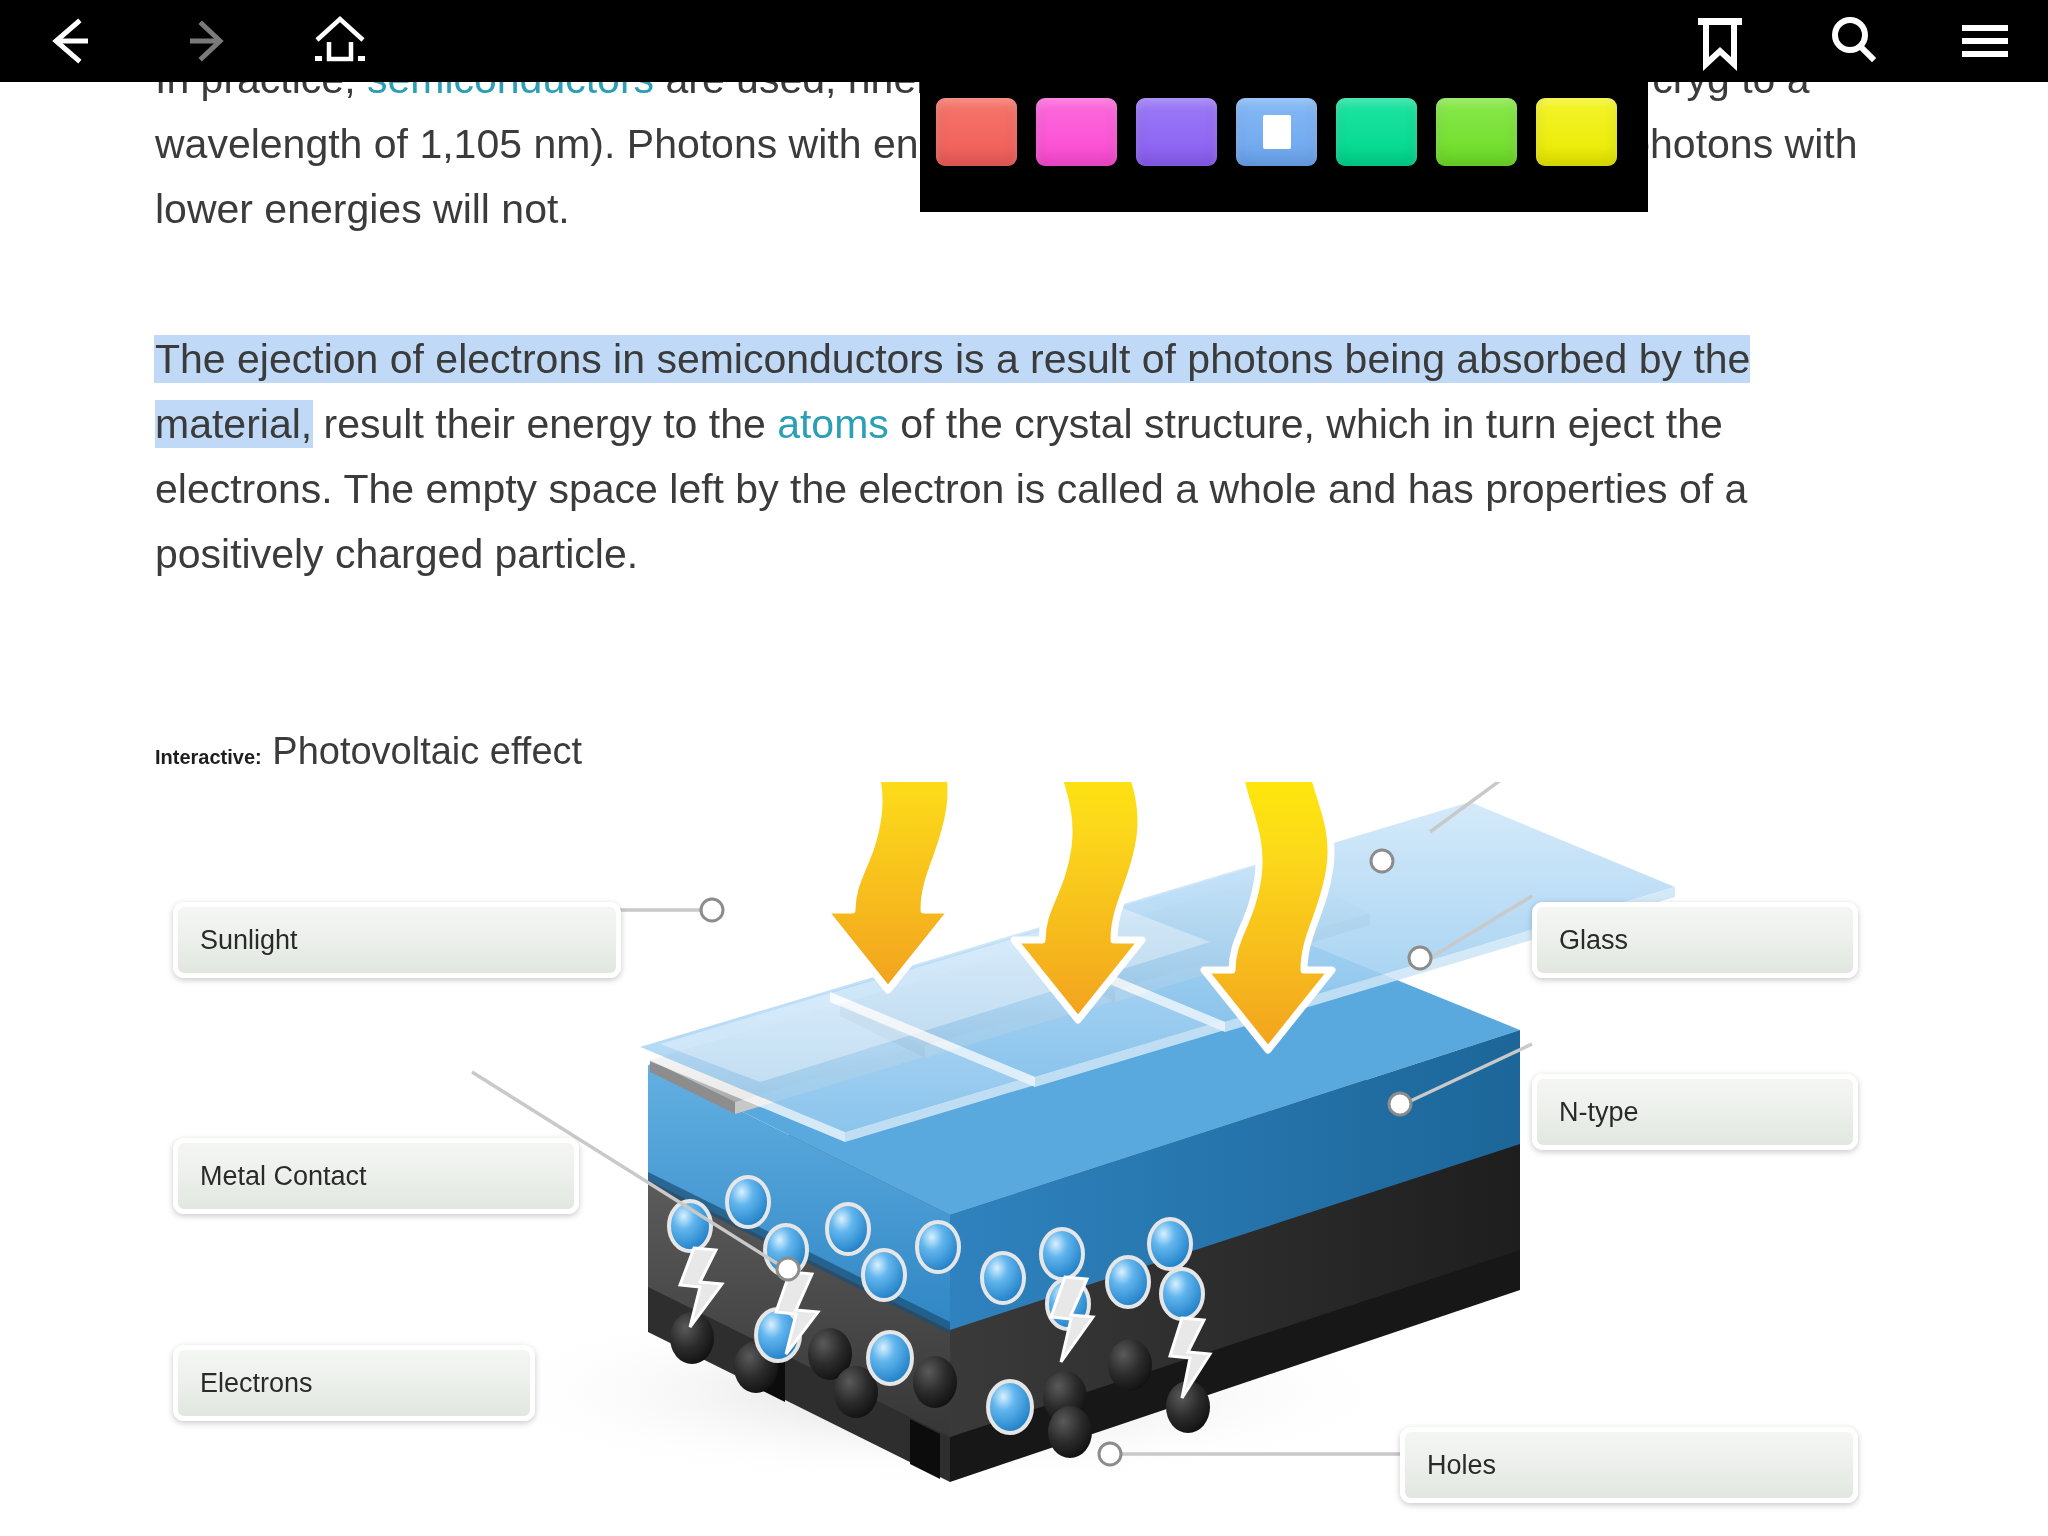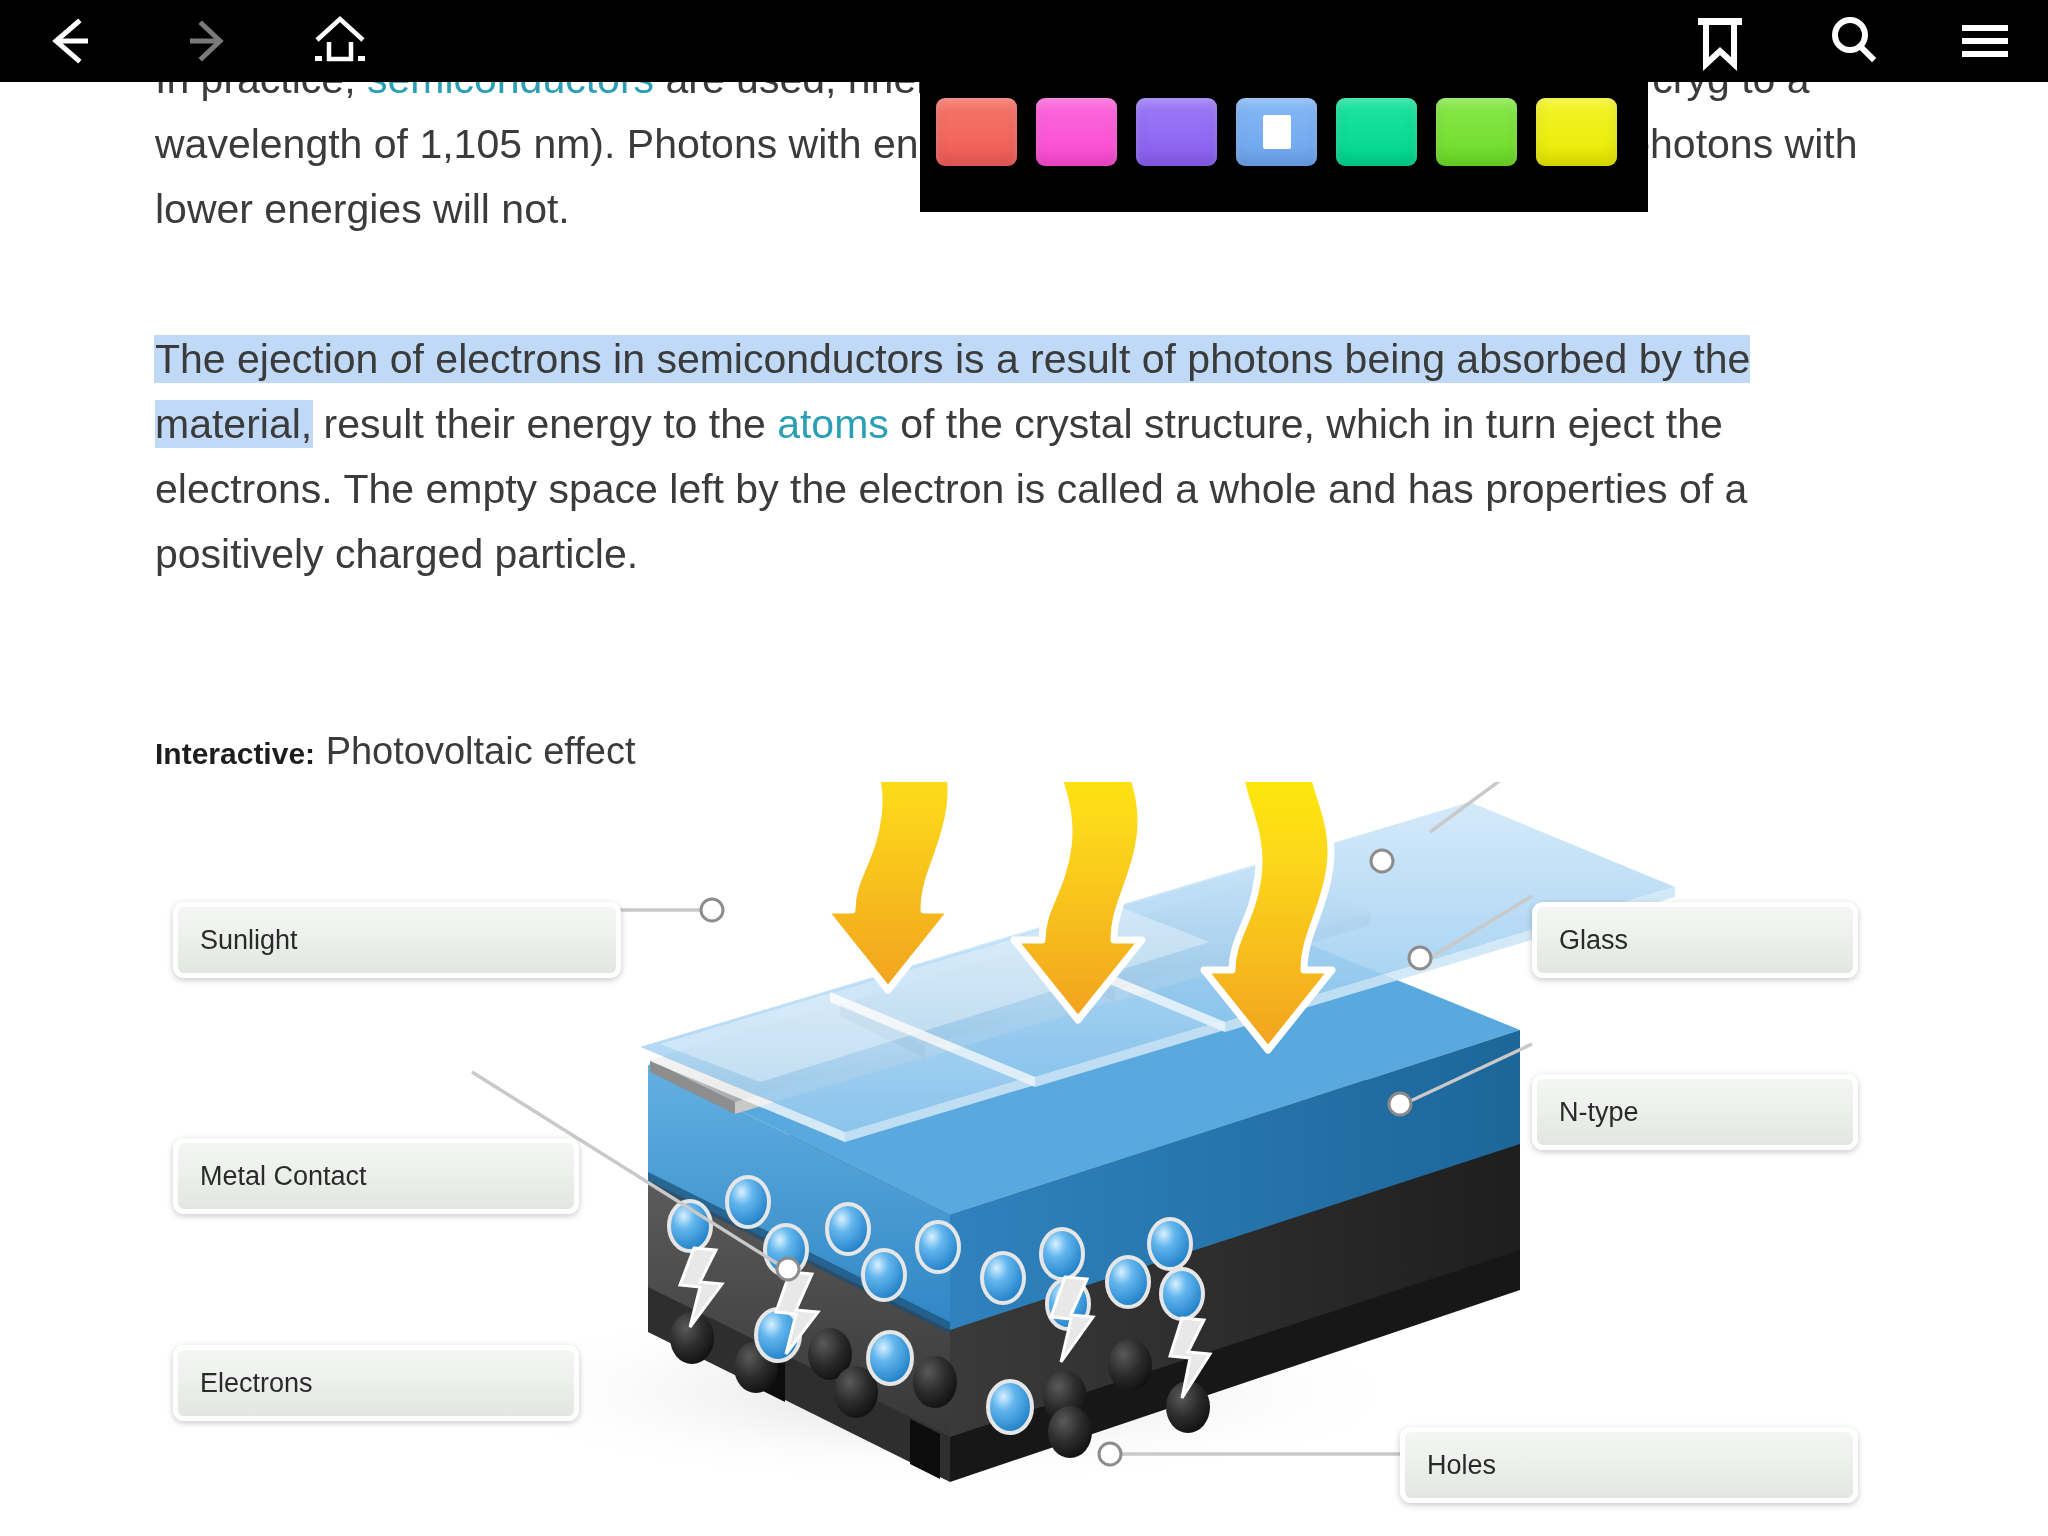--- a/index.html
+++ b/index.html
@@ -113,21 +113,21 @@
 
   .caption {
     position: absolute;
     left: 155px;
     top: 648px;
     font-size: 38px;
     color: #3b3b3b;
     white-space: nowrap;
   }
   .caption b {
-    font-size: 30px;
+    font-size: 20px;
     font-weight: bold;
     color: #1d1d1d;
     vertical-align: baseline;
   }
 
   
   .diagram {
     position: absolute;
     left: 0;
     top: 700px;
@@ -415,21 +415,21 @@
     </svg>
 
     <div class="dg-label" style="left:173px; top:120px;  width:448px; height:76px;">
       <span>Sunlight</span>
     </div>
 
     <div class="dg-label" style="left:173px; top:356px; width:406px; height:76px;">
       <span>Metal Contact</span>
     </div>
 
-    <div class="dg-label" style="left:173px; top:563px; width:406px; height:76px;">
+    <div class="dg-label" style="left:173px; top:563px; width:362px; height:76px;">
       <span>Electrons</span>
     </div>
 
     <div class="dg-label" style="left:1532px; top:120px; width:326px; height:76px;">
       <span>Glass</span>
     </div>
 
     <div class="dg-label" style="left:1532px; top:292px; width:326px; height:76px;">
       <span>N-type</span>
     </div>

